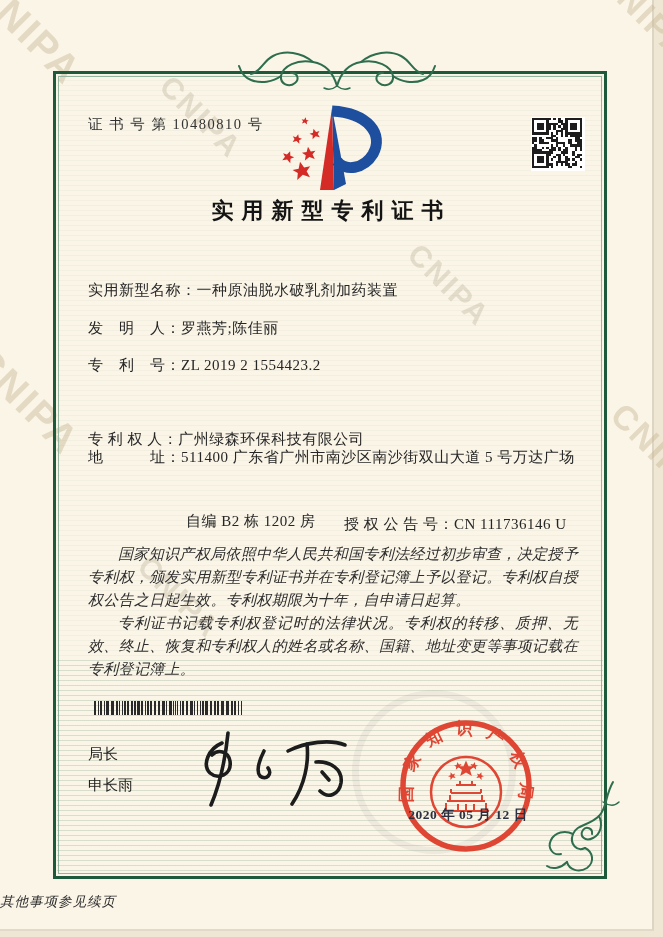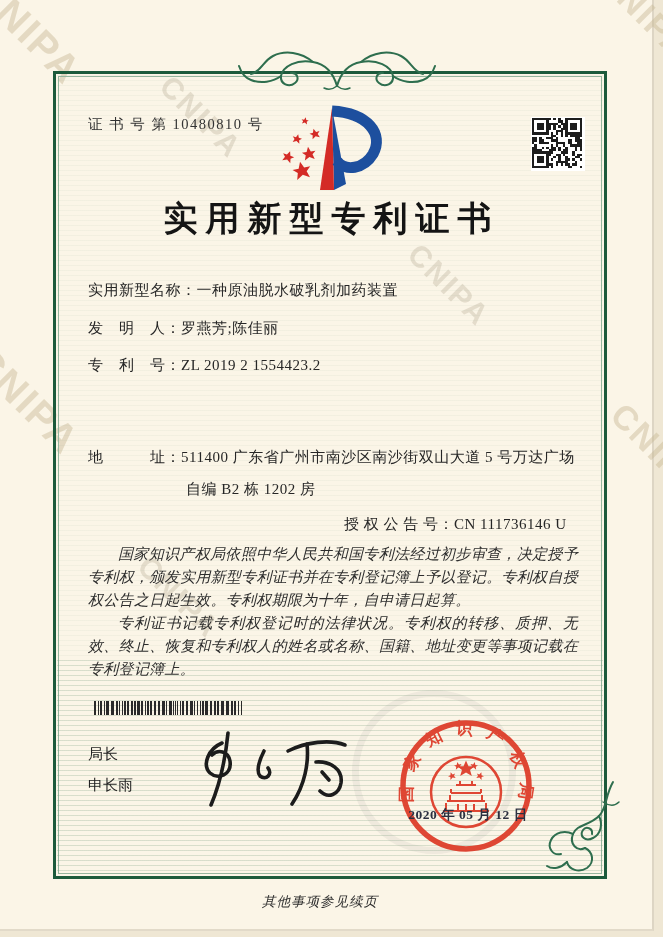--- a/index.html
+++ b/index.html
@@ -54,21 +54,21 @@
     border:7px solid rgba(120,120,125,.09);border-radius:50%;
     pointer-events:none;
   }
   .cert-no{
     position:absolute;left:88px;top:115px;font-size:14.5px;letter-spacing:1.5px;color:#333;
   }
   .logo{position:absolute;left:268px;top:104px;}
   .qr{position:absolute;left:531px;top:117px;width:52px;height:52px;background:#fff;padding:1px;}
   .title{
     position:absolute;left:0;top:196px;width:663px;text-align:center;
-    font-size:34px;font-weight:bold;letter-spacing:8px;color:#141414;
+    font-size:22px;font-weight:bold;letter-spacing:8px;color:#141414;
   }
   .row{position:absolute;left:88px;font-size:15px;white-space:nowrap;}
   .row .lbl{color:#262626;letter-spacing:.5px;}
   .row .val{color:#262626;letter-spacing:.5px;}
   .paras{
     position:absolute;left:88px;top:543px;width:490px;
     font-size:15px;line-height:23px;text-align:justify;color:#2d2d2d;
     font-style:italic;letter-spacing:.3px;
   }
   .paras p{margin:0;text-indent:2em;}
@@ -80,21 +80,21 @@
   .seal{position:absolute;left:396px;top:716px;}
   .seal-date{
     position:absolute;left:398px;top:806px;width:140px;text-align:center;
     font-size:13.5px;font-weight:bold;color:#2c3040;letter-spacing:.5px;white-space:nowrap;
   }
   .page-info{
     position:absolute;left:0;top:852px;width:630px;text-align:center;
     font-size:12.5px;letter-spacing:1px;color:#333;
   }
   .footer-note{
-    position:absolute;left:0;top:893px;width:640px;text-align:center;
+    position:absolute;left:0;top:893px;width:640px;
     font-size:13.5px;color:#2d2d2d;font-style:italic;letter-spacing:1px;
   }
   .orn-top{position:absolute;left:238px;top:42px;}
   .orn-corner{position:absolute;left:543px;top:778px;}
 </style>
 </head>
 <body>
 
 <div class="sheet">
 
@@ -404,24 +404,27 @@
 
   <div class="row" style="top:281px">
     <span class="lbl">实用新型名称：</span><span class="val">一种原油脱水破乳剂加药装置</span>
   </div>
   <div class="row" style="top:319px">
     <span class="lbl">发　明　人：</span><span class="val">罗燕芳;陈佳丽</span>
   </div>
   <div class="row" style="top:356px">
     <span class="lbl">专　利　号：</span><span class="val">ZL 2019 2 1554423.2</span>
   </div>
+  <div class="row" style="top:430px">
+    <span class="lbl">专 利 权 人：</span><span class="val">广州绿森环保科技有限公司</span>
+  </div>
   <div class="row" style="top:448px">
     <span class="lbl">地　　　址：</span><span class="val">511400 广东省广州市南沙区南沙街双山大道 5 号万达广场</span>
   </div>
-  <div class="row" style="top:480px;left:186px">
+  <div class="row" style="top:512px;left:186px">
     <span class="val">自编 B2 栋 1202 房</span>
   </div>
   <div class="row" style="top:515px;left:344px">
     <span class="lbl">授 权 公 告 号：</span><span class="val">CN 111736146 U</span>
   </div>
 
   <div class="paras">
     <p>国家知识产权局依照中华人民共和国专利法经过初步审查，决定授予专利权，颁发实用新型专利证书并在专利登记簿上予以登记。专利权自授权公告之日起生效。专利权期限为十年，自申请日起算。</p>
     <p>专利证书记载专利权登记时的法律状况。专利权的转移、质押、无效、终止、恢复和专利权人的姓名或名称、国籍、地址变更等事项记载在专利登记簿上。</p>
   </div>

